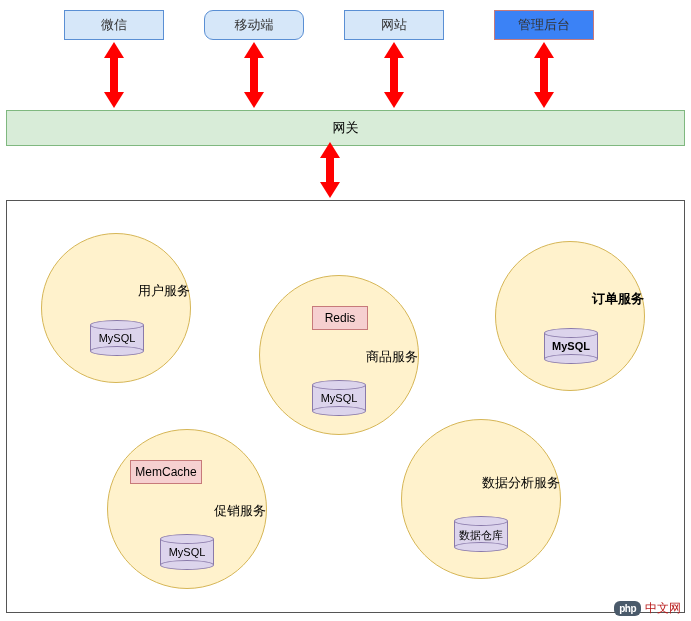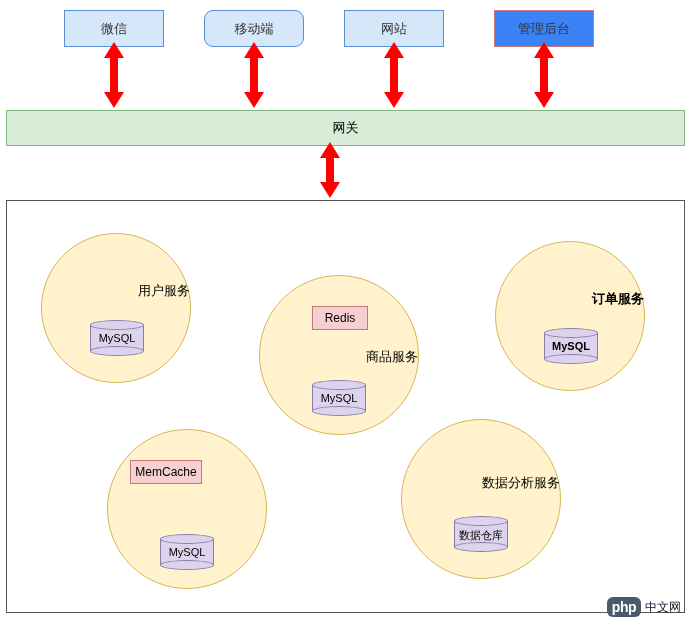--- a/index.html
+++ b/index.html
@@ -9,21 +9,21 @@
       font-family: "Microsoft YaHei", Arial, sans-serif;
       font-size: 13px;
       width: 691px;
       height: 621px;
       position: relative;
       background: #fff;
     }
     .client-box {
       position: absolute;
       width: 100px;
-      height: 37px;
+      height: 30px;
       border: 1px solid #5a8fd4;
       background: #d6e7f9;
       display: flex;
       align-items: center;
       justify-content: center;
       color: #333;
     }
     .client-box.admin {
       background: #3b82f6;
       border: 1px solid #c77a7a;
@@ -136,28 +136,28 @@
       right: 10px;
       bottom: 4px;
       display: flex;
       align-items: center;
       gap: 4px;
       z-index: 5;
     }
     .watermark-logo {
       background: #4a5a6a;
       color: #fff;
-      font-size: 14px;
+      font-size: 10px;
       padding: 2px 5px;
       border-radius: 6px;
       font-weight: bold;
       letter-spacing: -0.5px;
     }
     .watermark-text {
-      color: #0f172a;
+      color: #b91c1c;
       font-size: 12px;
     }
   </style>
 </head>
 <body>
 
 <div class="client-box" style="left:64px; top:10px;">
   <span>微信</span>
 </div>
 <div class="client-box" style="left:204px; top:10px;border-radius:9px;">
@@ -233,20 +233,21 @@
         <div class="cyl-top"></div>
         <div class="cyl-bottom"></div>
       <div class="cyl-label">MySQL</div>
     </div>
   </div>
 
   <div class="service-circle" style="left:100px; top:228px; width:160px; height:160px;">
     <div class="memcache-box" style="left:22px; top:30px;">
       <span>MemCache</span>
     </div>
+    <div class="service-title" style="top:72px;">促销服务</div>
     <div class="cylinder" style="left:52px; top:104px;">
       <div class="cyl-body"></div>
         <div class="cyl-top"></div>
         <div class="cyl-bottom"></div>
       <div class="cyl-label">MySQL</div>
     </div>
   </div>
 
   <div class="service-circle" style="left:394px; top:218px; width:160px; height:160px;">
     <div class="service-title" style="top:54px;">数据分析服务</div>

